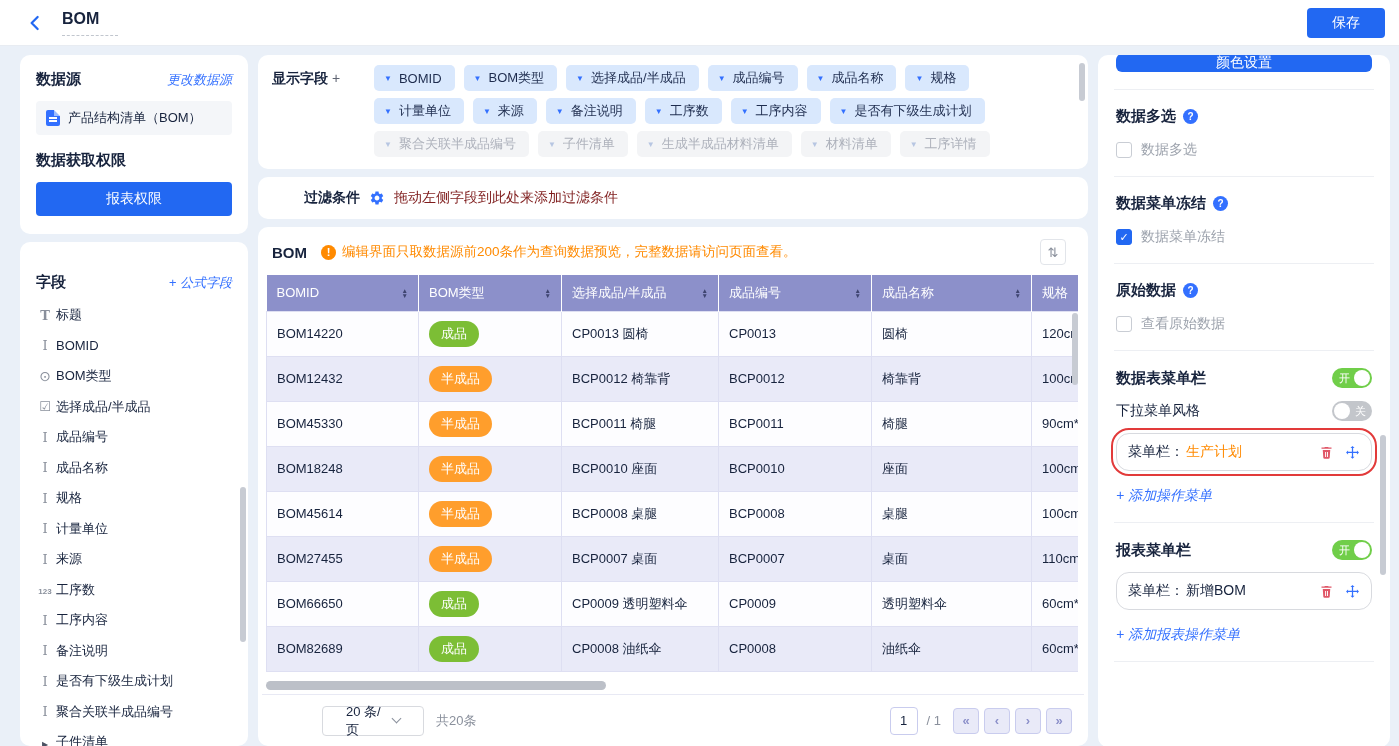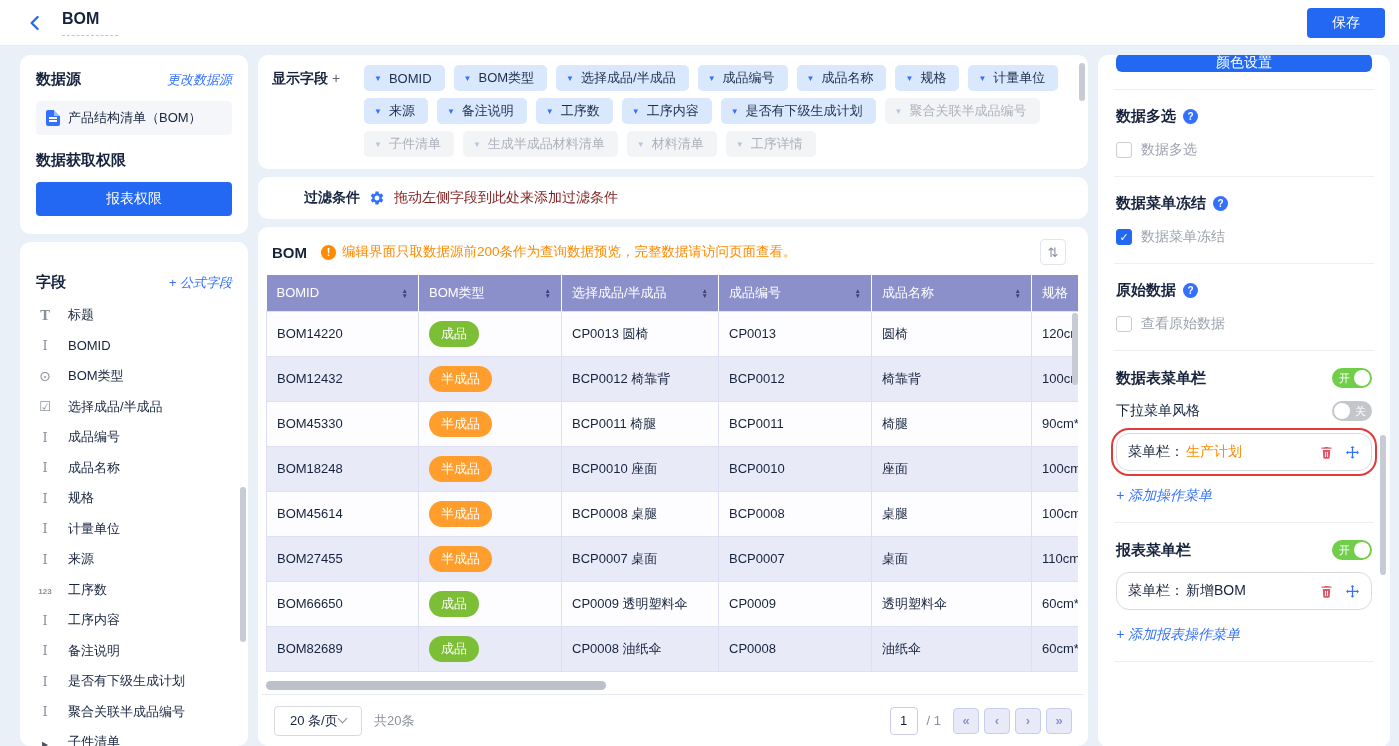--- a/index.html
+++ b/index.html
@@ -38,32 +38,32 @@
   .doc-icon::before { content:""; position:absolute; right:0; top:0; border:3px solid #fff;
     border-left-color:#9DBDFF; border-bottom-color:#9DBDFF; }
   .doc-icon::after { content:""; position:absolute; left:3px; top:7px; width:8px; height:1.5px;
     background:#fff; box-shadow:0 3px 0 #fff; }
   .perm-title { margin-top:16px; }
   .perm-btn { margin-top:12px; width:100%; height:34px; background:var(--accent); color:#fff;
     border:none; border-radius:4px; font-size:14px; cursor:pointer; }
   
   .fields-card { flex:1; padding:31px 16px; overflow:hidden; position:relative; }
   .field-list { margin-top:8px; }
-  .field-item { height:30.5px; display:flex; align-items:center; gap:14px; cursor:grab; }
+  .field-item { height:30.5px; display:flex; align-items:center; gap:2px; cursor:grab; }
   .f-icon { width:18px; color:#8A909C; font-size:13px; text-align:center; flex:0 0 auto; }
   .f-icon[data-icon="text-icon"]::before { content:"I"; font-family:"DejaVu Serif","Liberation Serif",serif; }
   .f-icon[data-icon="title-icon"]::before { content:"T"; font-weight:bold; font-family:"DejaVu Serif","Liberation Serif",serif; }
   .f-icon[data-icon="radio-icon"]::before { content:"⊙"; font-size:14px; }
   .f-icon[data-icon="checkbox-icon"]::before { content:"☑"; font-size:13px; }
   .f-icon[data-icon="number-icon"]::before { content:"123"; font-size:8px; font-weight:bold; }
   .f-icon[data-icon="expand-icon"]::before { content:"▶"; font-size:8px; color:#4A5162; }
   .field-label { font-size:13px; color:var(--text); }
   .v-thumb { position:absolute; width:6px; border-radius:3px; background:#C7CBD3; }
   
-  .disp-card { padding:10px 14px 12px; display:flex; gap:6px; position:relative; }
+  .disp-card { padding:10px 14px 12px; display:flex; gap:16px; position:relative; }
   .disp-label-wrap { width:86px; flex:0 0 auto; padding-top:5px; font-size:14px; font-weight:bold; }
   .disp-plus { font-weight:normal; color:#5E6472; margin-left:4px; cursor:pointer; }
   .chips { flex:1; display:flex; flex-wrap:wrap; gap:7px 9px; padding-right:10px; }
   .chip { height:26px; display:inline-flex; align-items:center; gap:7px; padding:0 13px 0 10px;
     background:var(--chip-bg); border-radius:5px; color:var(--chip-text); font-size:13px; cursor:pointer; white-space:nowrap; }
   .chip .tri { font-size:8px; color:var(--link); }
   .chip.muted { background:var(--chip-muted-bg); color:var(--chip-muted-text); }
   .chip.muted .tri { color:#B7C6E2; }
   
   .filter-card { height:42px; flex:0 0 auto; display:flex; align-items:center; gap:9px; padding:0 14px; }
@@ -91,22 +91,22 @@
   td { height:45px; padding:0 10px; font-size:13px; border:1px solid var(--row-border);
     white-space:nowrap; overflow:hidden; background:#FDFDFF; }
   tr.alt td { background:var(--row-alt); }
   .badge { display:inline-block; padding:4px 12px; border-radius:13px; color:#fff; font-size:13px; }
   .badge[data-variant="green"]  { background:var(--badge-green); }
   .badge[data-variant="orange"] { background:var(--badge-orange); }
   .tbl-vscroll { position:absolute; right:0; top:38px; width:6px; height:72px; border-radius:3px; background:#C7CBD3; }
   .h-scroll { margin:2px 6px 0 4px; height:9px; position:relative; }
   .h-thumb { position:absolute; left:0; top:0; width:340px; height:9px; border-radius:5px; background:#BCC0C8; }
   .pagi { border-top:1px solid #E8E9F4; margin-top:4px; height:52px; display:flex; align-items:center; padding:0 12px; }
-  .psize { width:88px; height:30px; border:1px solid #D8DADF; border-radius:4px; background:#fff;
-    display:flex; align-items:center; justify-content:space-between; padding:0 15px; cursor:pointer; }
+  .psize { width:102px; height:30px; border:1px solid #D8DADF; border-radius:4px; background:#fff;
+    display:flex; align-items:center; justify-content:space-between; padding:0 23px; cursor:pointer;margin-left:48px; }
   .chev-down { width:7px; height:7px; border-right:1.5px solid #8A909C; border-bottom:1.5px solid #8A909C;
     transform:rotate(45deg); margin-top:-4px; }
   .total-text { color:#8A909C; margin-left:12px; }
   .pagi-right { margin-left:auto; display:flex; align-items:center; gap:5px; }
   .page-box { min-width:28px; height:28px; background:#fff; border:1px solid #C9CCEE; border-radius:4px;
     display:flex; align-items:center; justify-content:center; font-size:13px; }
   .page-count { color:#8A909C; margin:0 7px 0 4px; }
   .nav-btn { width:26px; height:26px; background:var(--pagi-bg); border:1px solid var(--pagi-border);
     border-radius:4px; color:var(--pagi-fg); font-size:13px; font-weight:bold;
     display:flex; align-items:center; justify-content:center; cursor:pointer; }

